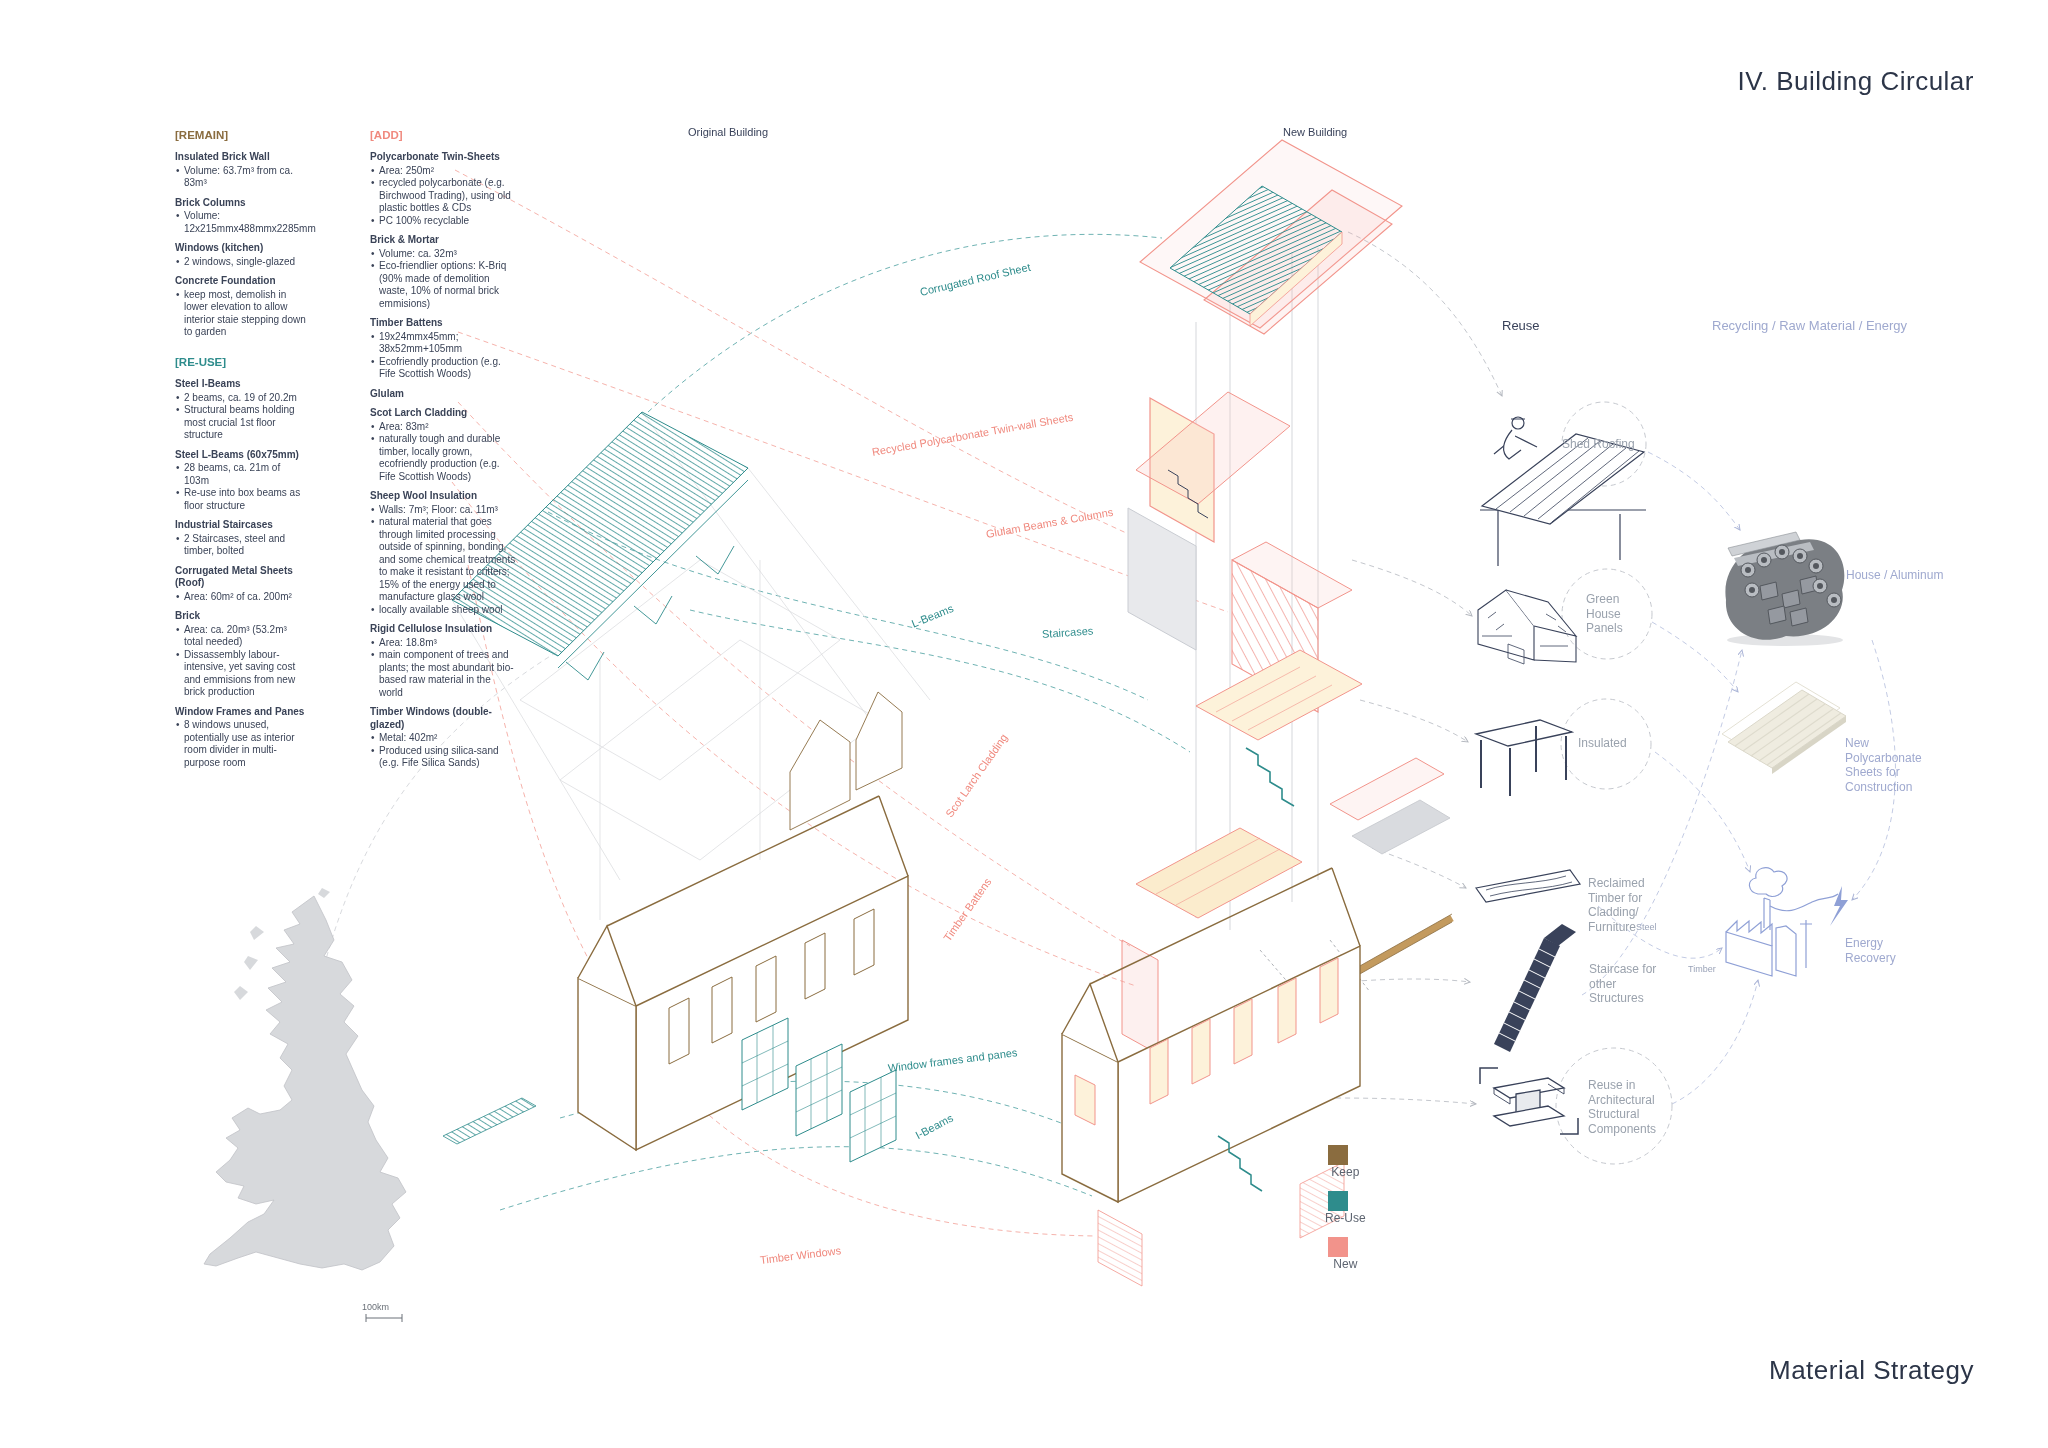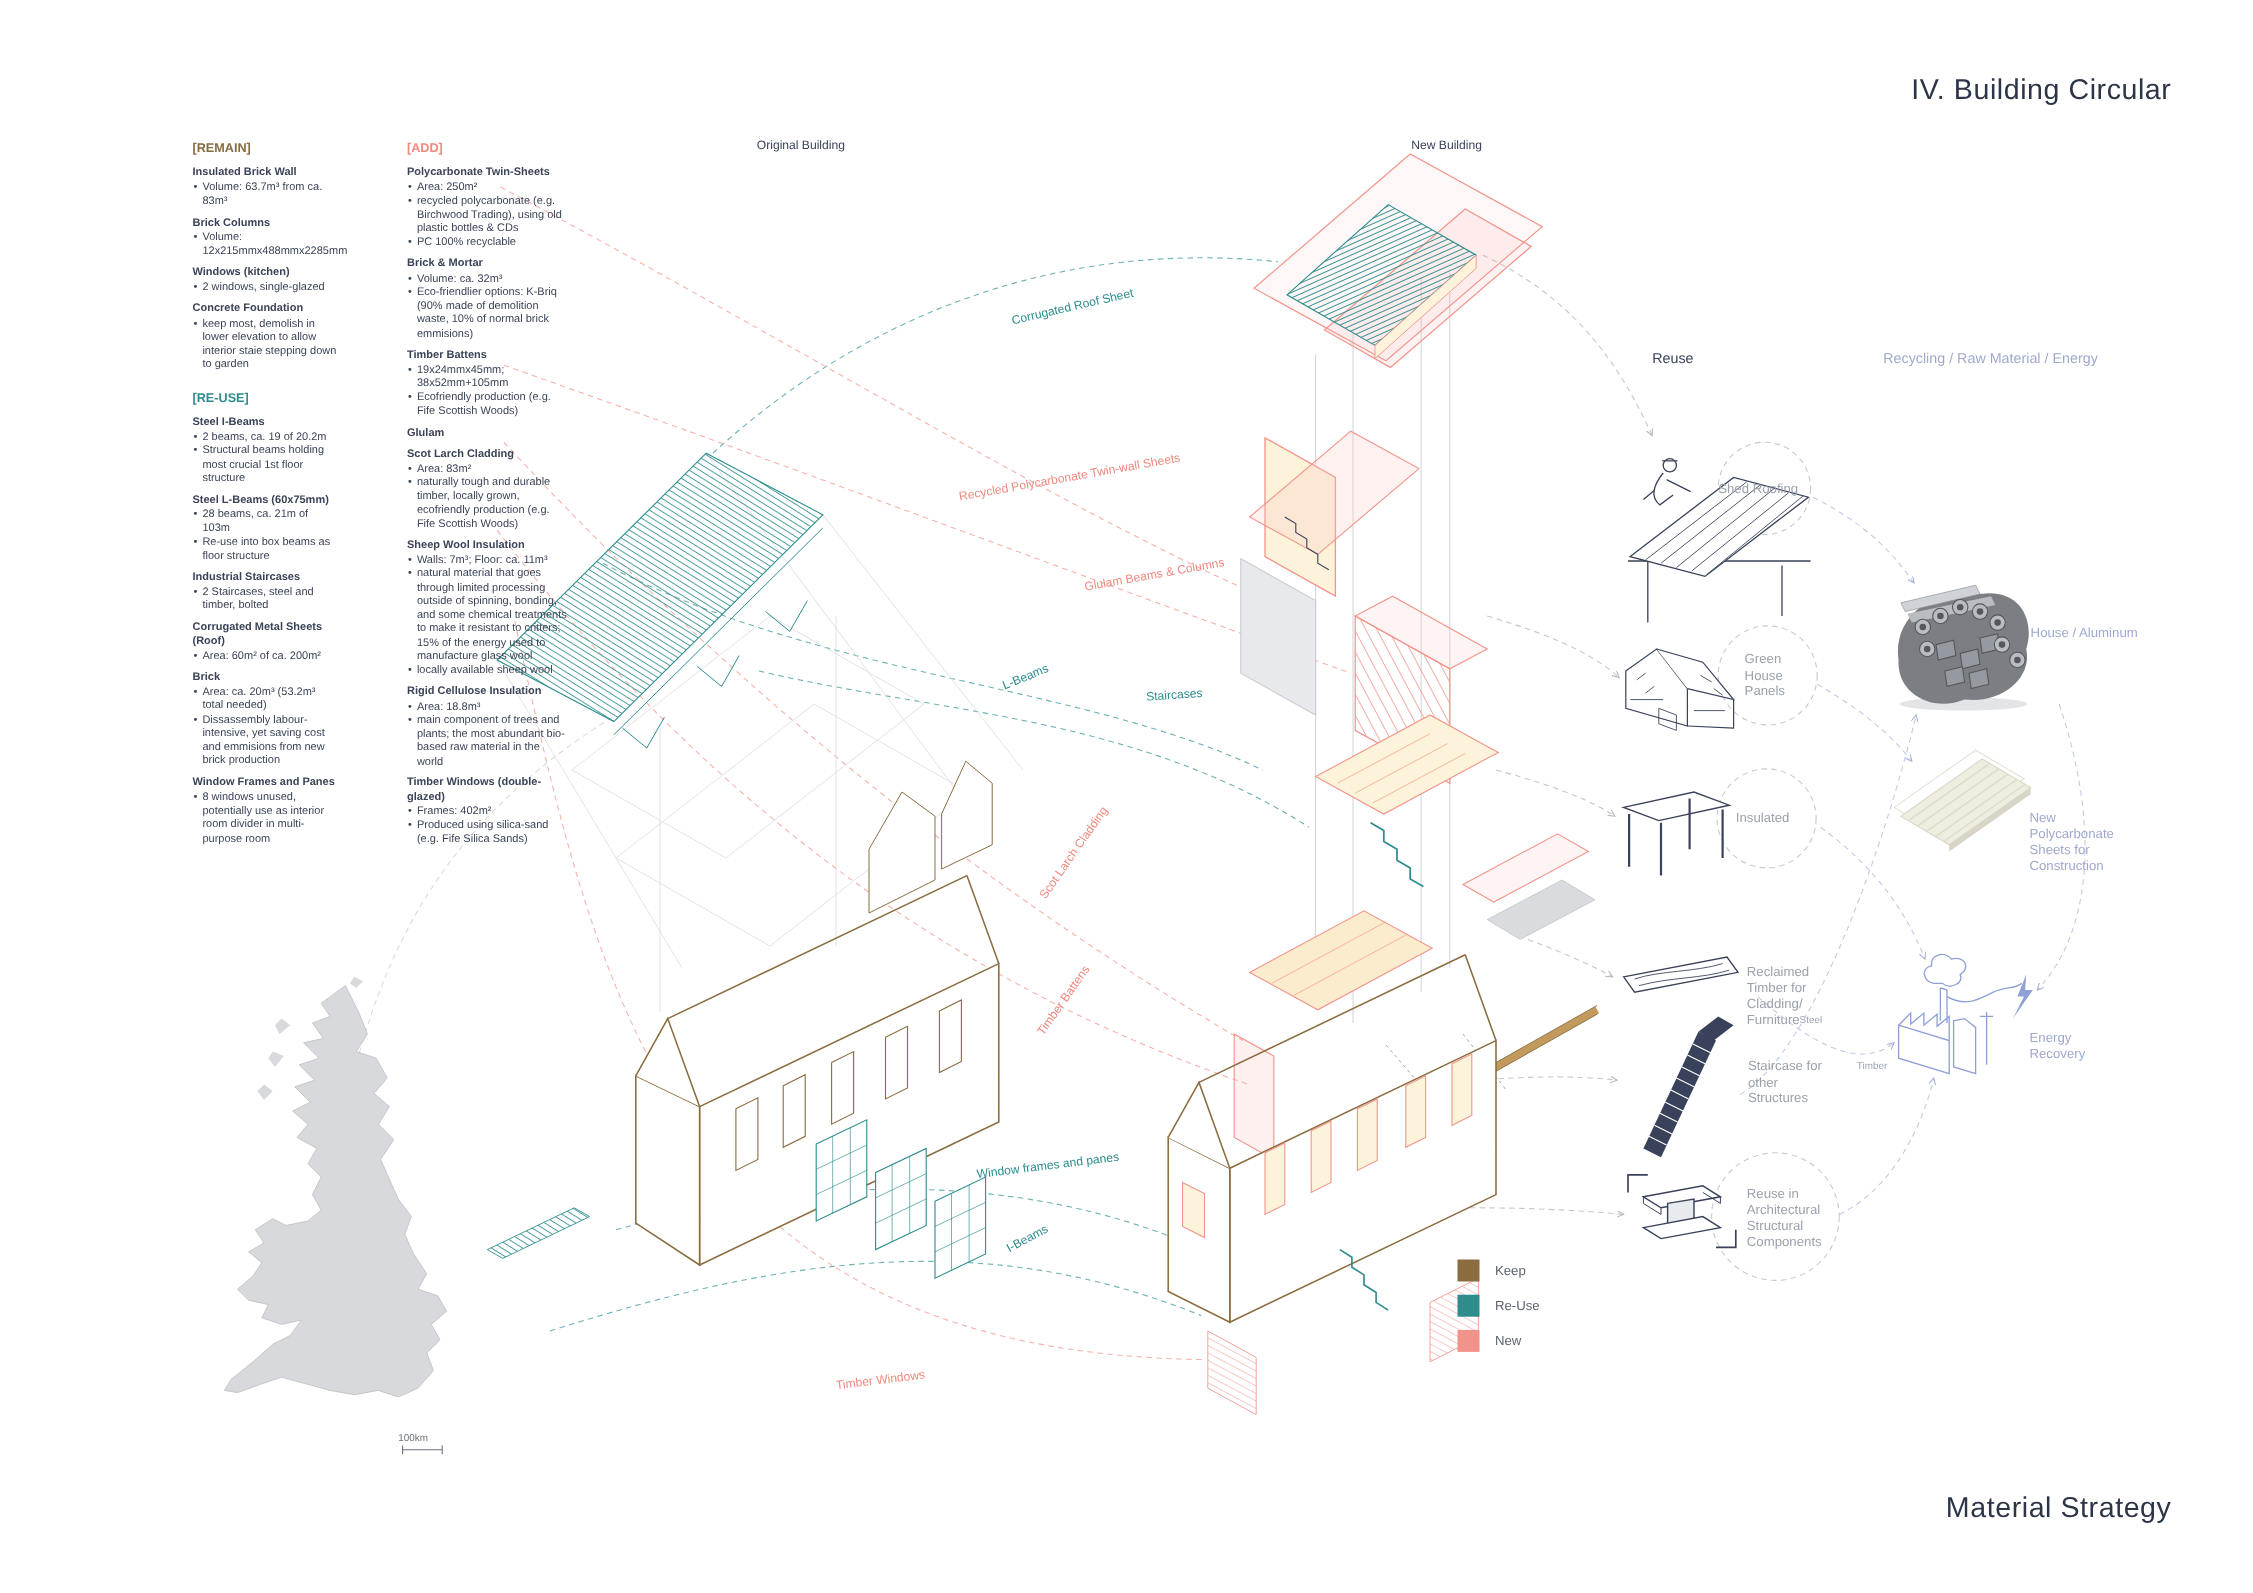--- a/index.html
+++ b/index.html
@@ -23,21 +23,21 @@
   .mi li::before{content:"\2022";position:absolute;left:1px;top:0;}
   
   .flow{position:absolute;z-index:2;font-size:11px;white-space:nowrap;transform-origin:0 50%;}
   .f-teal{color:#2e8c8c;} .f-salmon{color:#f0897e;}
   
   .target{position:absolute;z-index:2;font-size:12px;line-height:1.22;color:#9aa2ad;}
   .recyc-l{color:#9fa9cf;}
   .tag{position:absolute;z-index:2;font-size:9px;color:#9aa3b8;white-space:nowrap;}
   
   #legend{position:absolute;left:1325px;top:1145px;z-index:2;}
-  .leg-row{display:flex;align-items:center;margin-bottom:12px;}
+  .leg-row{display:flex;align-items:center;margin-bottom:12px;flex-direction:column;}
   .leg-sw{width:20px;height:20px;margin-right:14px;}
   .leg-label{font-size:12px;color:#5d6470;}
   .scale-label{position:absolute;z-index:2;font-size:9px;color:#6a7078;}
 </style>
 </head>
 <body>
 
 <div id="canvas">
 
 <svg id="art" width="2048" height="1448" viewBox="0 0 2048 1448">
@@ -440,21 +440,21 @@
     <div class="mi">
       <div class="mi-t">Rigid Cellulose Insulation</div>
       <ul>
             <li>Area: 18.8m³</li>
             <li>main component of trees and plants; the most abundant bio-based raw material in the world</li>
           </ul>
     </div>
     <div class="mi">
       <div class="mi-t">Timber Windows (double-glazed)</div>
       <ul>
-            <li>Frames: 402m²</li>
+            <li>Metal: 402m²</li>
             <li>Produced using silica-sand (e.g. Fife Silica Sands)</li>
           </ul>
     </div>
   </div>
 </div>
 
 <div class="flow f-teal" style="left:920px;top:286px;transform:rotate(-13deg);">Corrugated Roof Sheet</div>
 <div class="flow f-salmon" style="left:872px;top:446px;transform:rotate(-10deg);">Recycled Polycarbonate Twin-wall Sheets</div>
 <div class="flow f-salmon" style="left:986px;top:528px;transform:rotate(-10deg);">Glulam Beams &amp; Columns</div>
 <div class="flow f-teal" style="left:912px;top:618px;transform:rotate(-22deg);">L-Beams</div>

